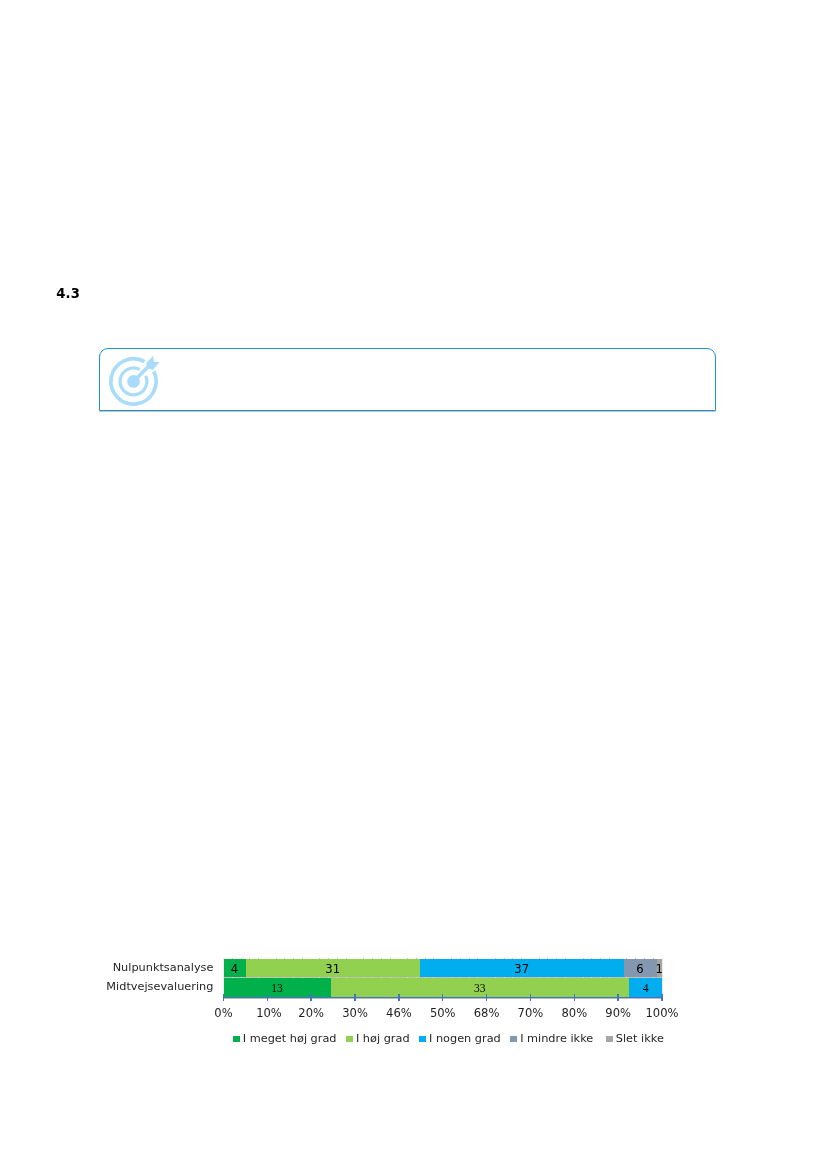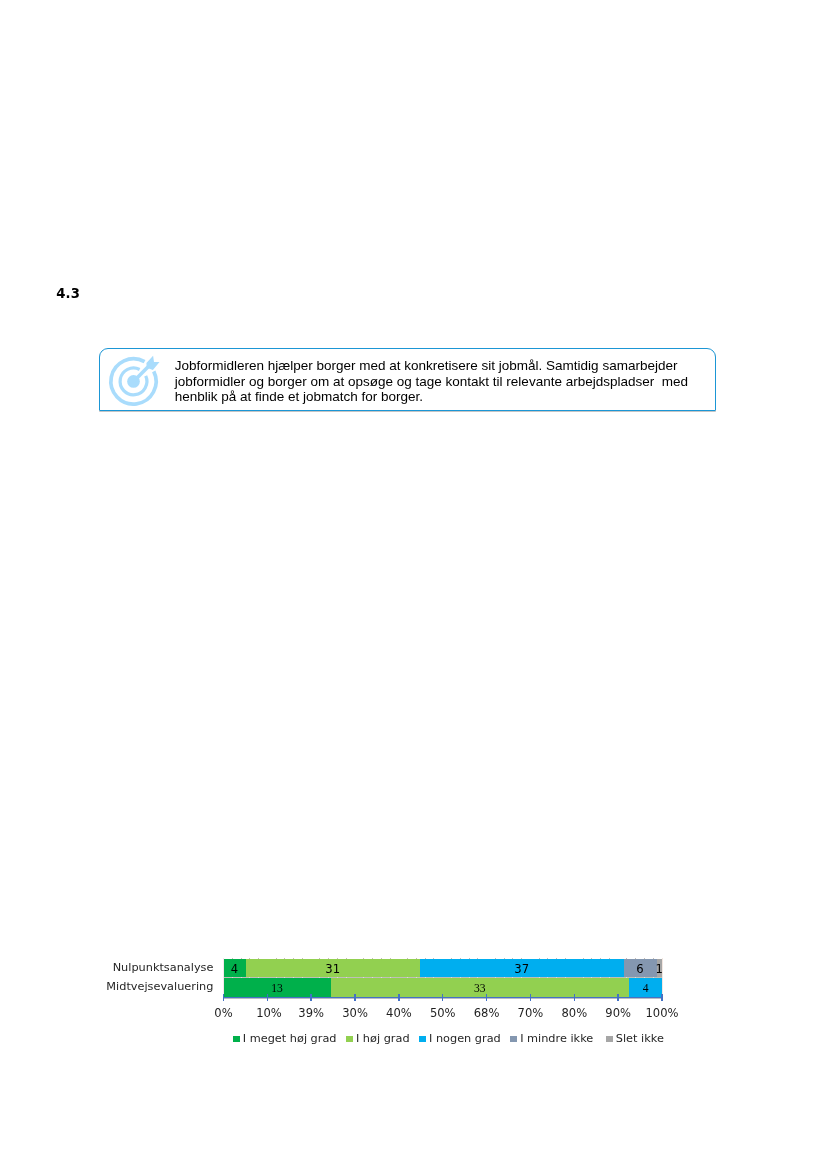--- a/index.html
+++ b/index.html
@@ -79,21 +79,20 @@
       <g fill="none" stroke="#a9dcfc" stroke-linecap="butt">
         <path d="M 48.76 18.39 A 22.6 22.6 0 1 1 39.59 8.71" stroke-width="3.7"></path>
         <path d="M 40.73 22.93 A 13.4 13.4 0 1 1 34.63 16.48" stroke-width="3.25"></path>
       </g>
       <circle cx="28.5" cy="28.4" r="6.35" fill="#a9dcfc"></circle>
       <path d="M 28.5 28.4 L 47.6 9.3" stroke="#a9dcfc" stroke-width="3.6" fill="none"></path>
       <path d="M 48.1 2.8 L 49.0 9.0 L 54.5 8.9 L 47.9 17.1 L 41.7 14.8 L 41.4 10.1 Z" fill="#a9dcfc"></path>
     </svg>
   </div>
 
-  <div class="callout-text">Jobformidleren hjælper borger med at konkretisere sit jobmål. Samtidig samarbejder jobformidler og borger om at opsøge og tage kontakt til relevante arbejdspladser  med henblik på at finde et jobmatch for borger.</div>
 
   <div class="chart">
     <div class="cat-labels">
         <div class="cat-label" style="top: 959px;">Nulpunktsanalyse</div>
         <div class="cat-label" style="top: 978.4px;">Midtvejsevaluering</div>
       </div>
     <div class="plot">
         <div class="bar" style="top: 0px; height: 18.2px;">
           <div class="seg" style="width: 22.2025px; background: rgb(0, 176, 75);">
             <span class="seg-label">4</span>
@@ -127,25 +126,25 @@
     <div class="plot-right-edge"></div>
     <div class="cat-gridline"></div>
     <div class="axis"></div>
     <div class="axis-shadow"></div>
     <div class="ticks">
         <div class="tick" style="left: 222.7px;"></div>
         <div class="tick-label" style="left: 223.5px;">0%</div>
         <div class="tick" style="left: 266.55px;"></div>
         <div class="tick-label" style="left: 269px;">10%</div>
         <div class="tick" style="left: 310.4px;"></div>
-        <div class="tick-label" style="left: 311.2px;">39%</div>
+        <div class="tick-label" style="left: 311.2px;">20%</div>
         <div class="tick" style="left: 354.25px;"></div>
         <div class="tick-label" style="left: 355.05px;">30%</div>
         <div class="tick" style="left: 398.1px;"></div>
-        <div class="tick-label" style="left: 398.9px;">40%</div>
+        <div class="tick-label" style="left: 398.9px;">46%</div>
         <div class="tick" style="left: 441.95px;"></div>
         <div class="tick-label" style="left: 442.75px;">50%</div>
         <div class="tick" style="left: 485.8px;"></div>
         <div class="tick-label" style="left: 486.6px;">68%</div>
         <div class="tick" style="left: 529.65px;"></div>
         <div class="tick-label" style="left: 530.45px;">70%</div>
         <div class="tick" style="left: 573.5px;"></div>
         <div class="tick-label" style="left: 574.3px;">80%</div>
         <div class="tick" style="left: 617.35px;"></div>
         <div class="tick-label" style="left: 618.15px;">90%</div>

